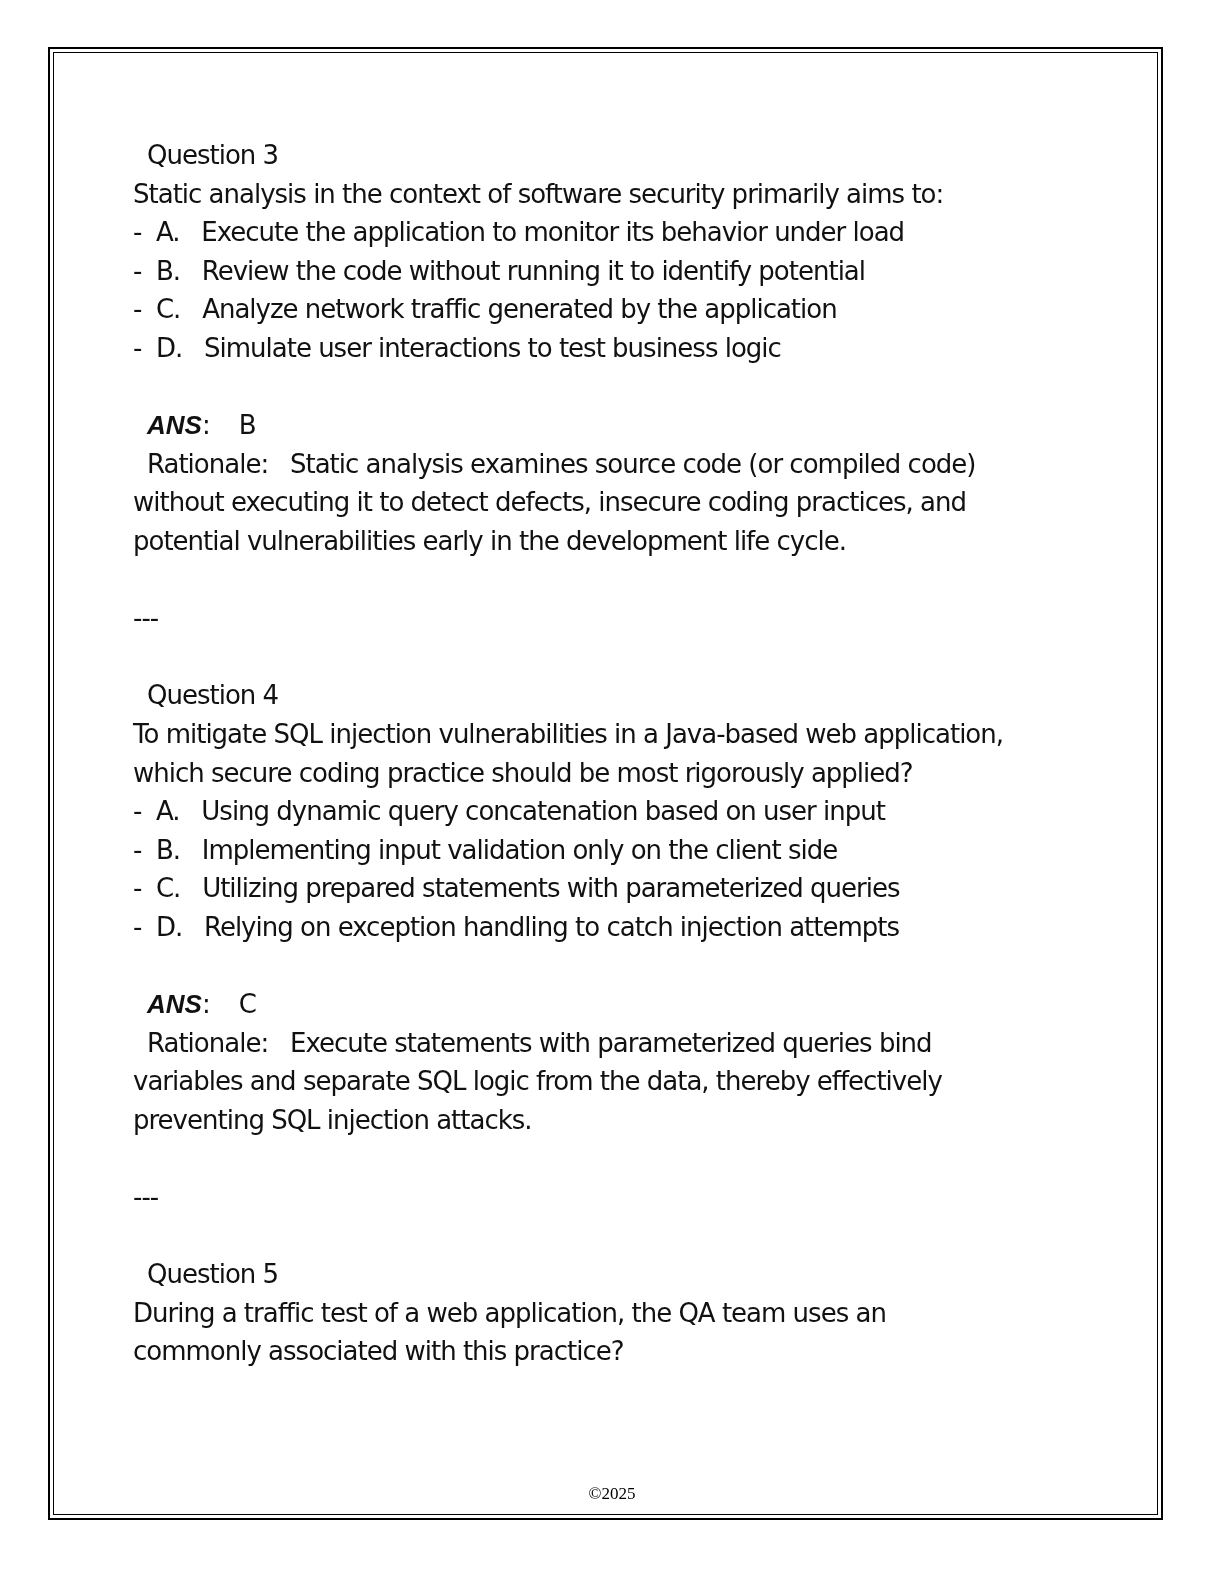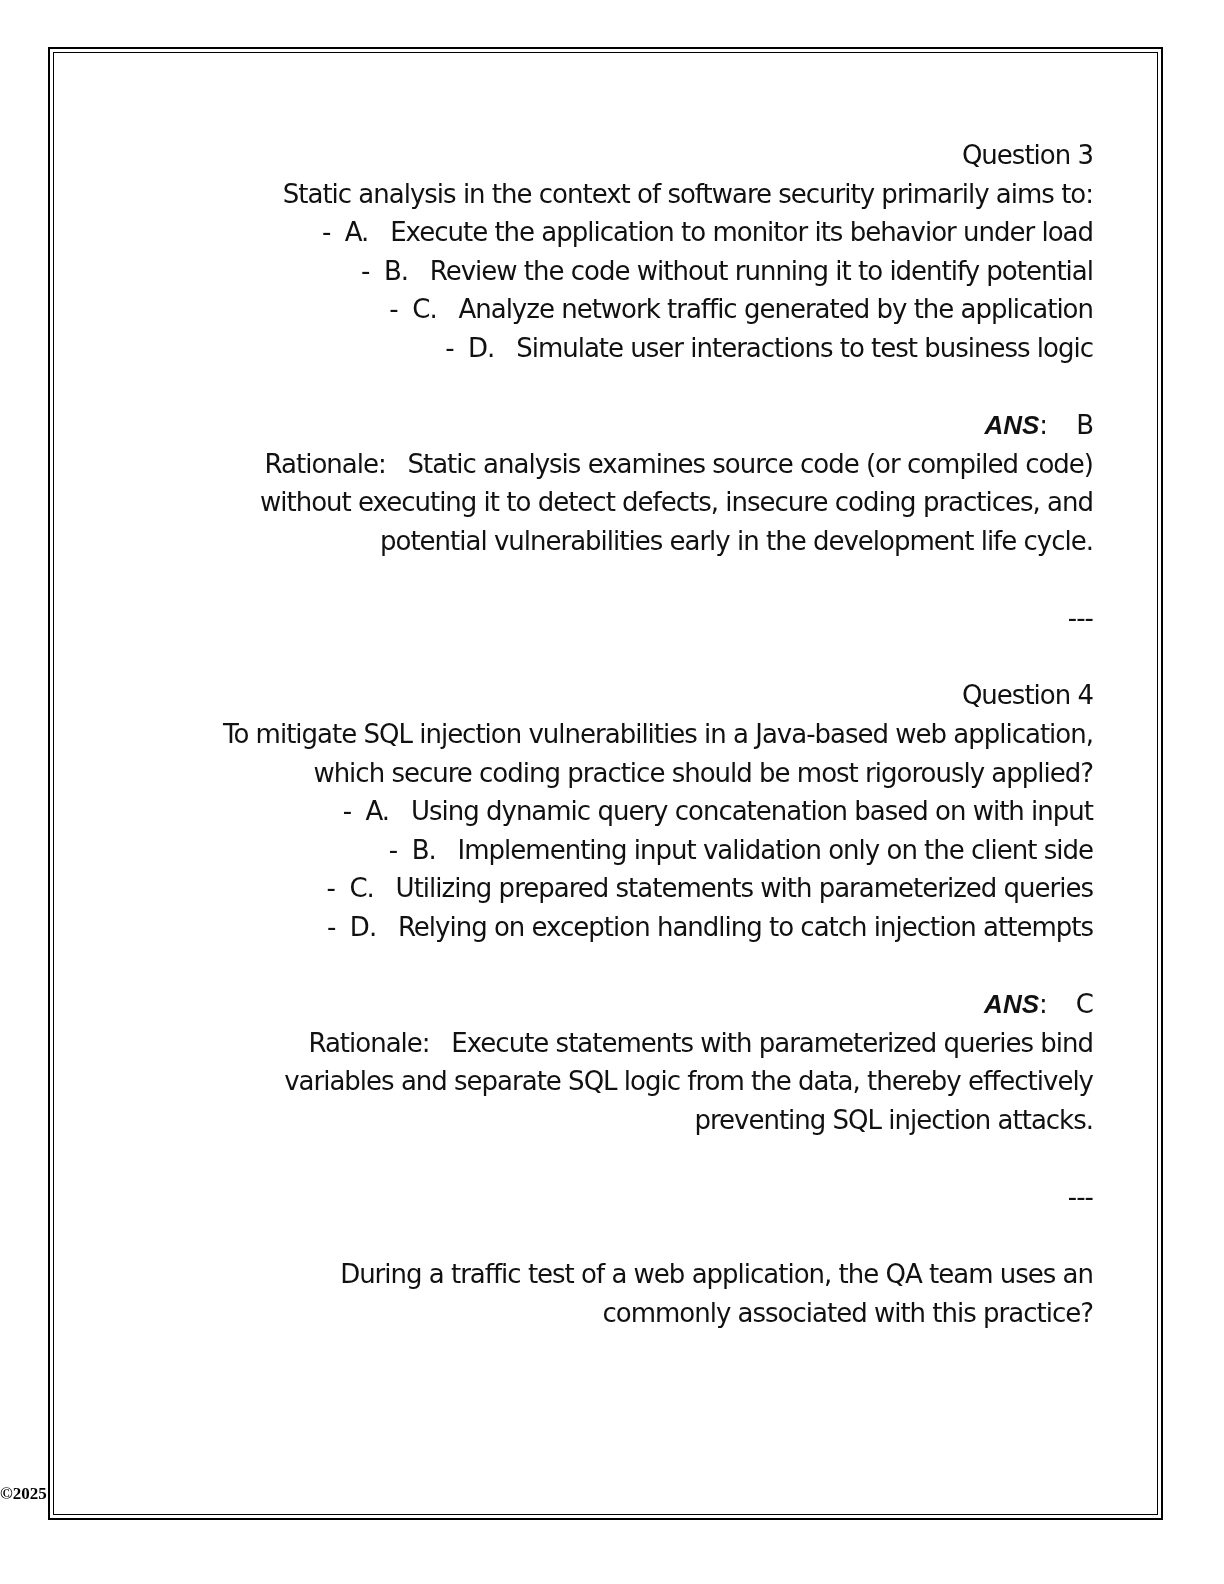--- a/index.html
+++ b/index.html
@@ -10,29 +10,28 @@
   }
   .frame-inner {
     position: absolute; left: 53px; top: 52px; width: 1105px; height: 1463px;
     border: 1px solid #000; box-sizing: border-box;
   }
   .content {
     position: absolute; left: 133px; top: 136px; width: 960px;
     font-family: "DejaVu Sans", "Liberation Sans", sans-serif;
     font-size: 26px; color: #111;
     letter-spacing: -1px;
-    text-align: right;
   }
   .line { height: 38.6px; line-height: 38.6px; white-space: pre; }
   .indent { padding-left: 14px; }
   .blank { height: 38.6px; }
   .ans-label { font-family: "Liberation Sans", sans-serif; font-weight: bold; letter-spacing: 0; font-style: italic; }
   .footer {
-    position: absolute; left: 0; width: 1224px; top: 1484px; text-align: left;
-    font-family: "Liberation Serif", serif; font-weight: bold; font-size: 17px; color: #000;
+    position: absolute; left: 0; width: 1224px; top: 1484px; text-align: center;
+    font-family: "Liberation Serif", serif; font-weight: normal; font-size: 17px; color: #000;
   }
 </style>
 </head>
 <body>
 
 <div class="frame-outer"></div>
 <div class="frame-inner"></div>
 
 <div class="content">
 
@@ -50,33 +49,34 @@
     <div class="line">potential vulnerabilities early in the development life cycle.</div>
     <div class="blank"></div>
     <div class="line">---</div>
     <div class="blank"></div>
   </div>
 
   <div>
     <div class="line indent">Question 4</div>
     <div class="line">To mitigate SQL injection vulnerabilities in a Java-based web application,</div>
     <div class="line">which secure coding practice should be most rigorously applied?</div>
-    <div class="line"><span>-  A.</span>   <span>Using dynamic query concatenation based on with input</span></div>
+    <div class="line"><span>-  A.</span>   <span>Using dynamic query concatenation based on user input</span></div>
     <div class="line"><span>-  B.</span>   <span>Implementing input validation only on the client side</span></div>
     <div class="line"><span>-  C.</span>   <span>Utilizing prepared statements with parameterized queries</span></div>
     <div class="line"><span>-  D.</span>   <span>Relying on exception handling to catch injection attempts</span></div>
     <div class="blank"></div>
     <div class="line indent"><span class="ans-label">ANS</span>:    <span>C</span></div>
     <div class="line indent"><span>Rationale:</span>   <span>Execute statements with parameterized queries bind</span></div>
     <div class="line">variables and separate SQL logic from the data, thereby effectively</div>
     <div class="line">preventing SQL injection attacks.</div>
     <div class="blank"></div>
     <div class="line">---</div>
     <div class="blank"></div>
   </div>
 
   <div>
+    <div class="line indent">Question 5</div>
     <div class="line">During a traffic test of a web application, the QA team uses an</div>
     <div class="line">commonly associated with this practice?</div>
   </div>
 </div>
 
 <div class="footer">©2025</div>
 
 </body></html>

